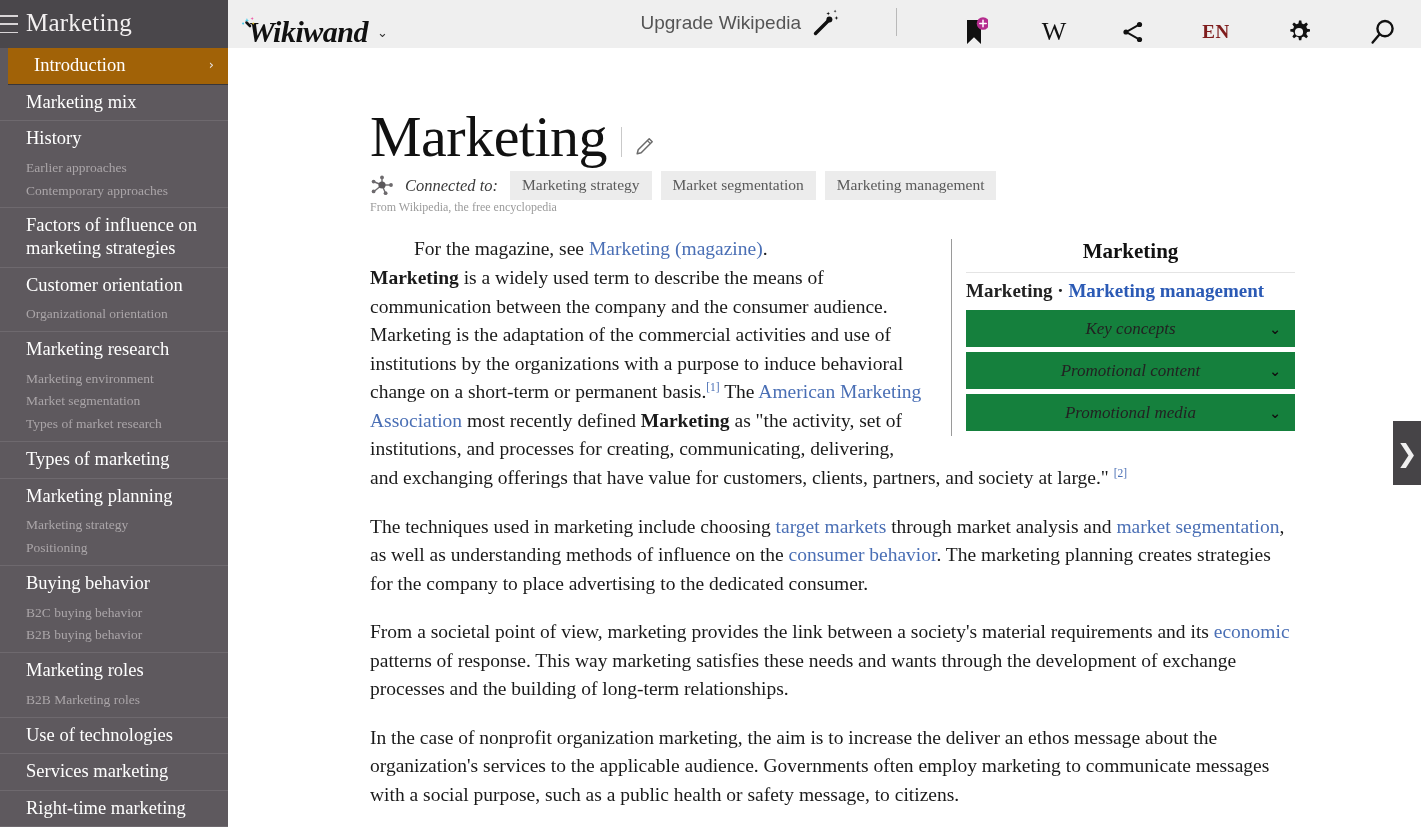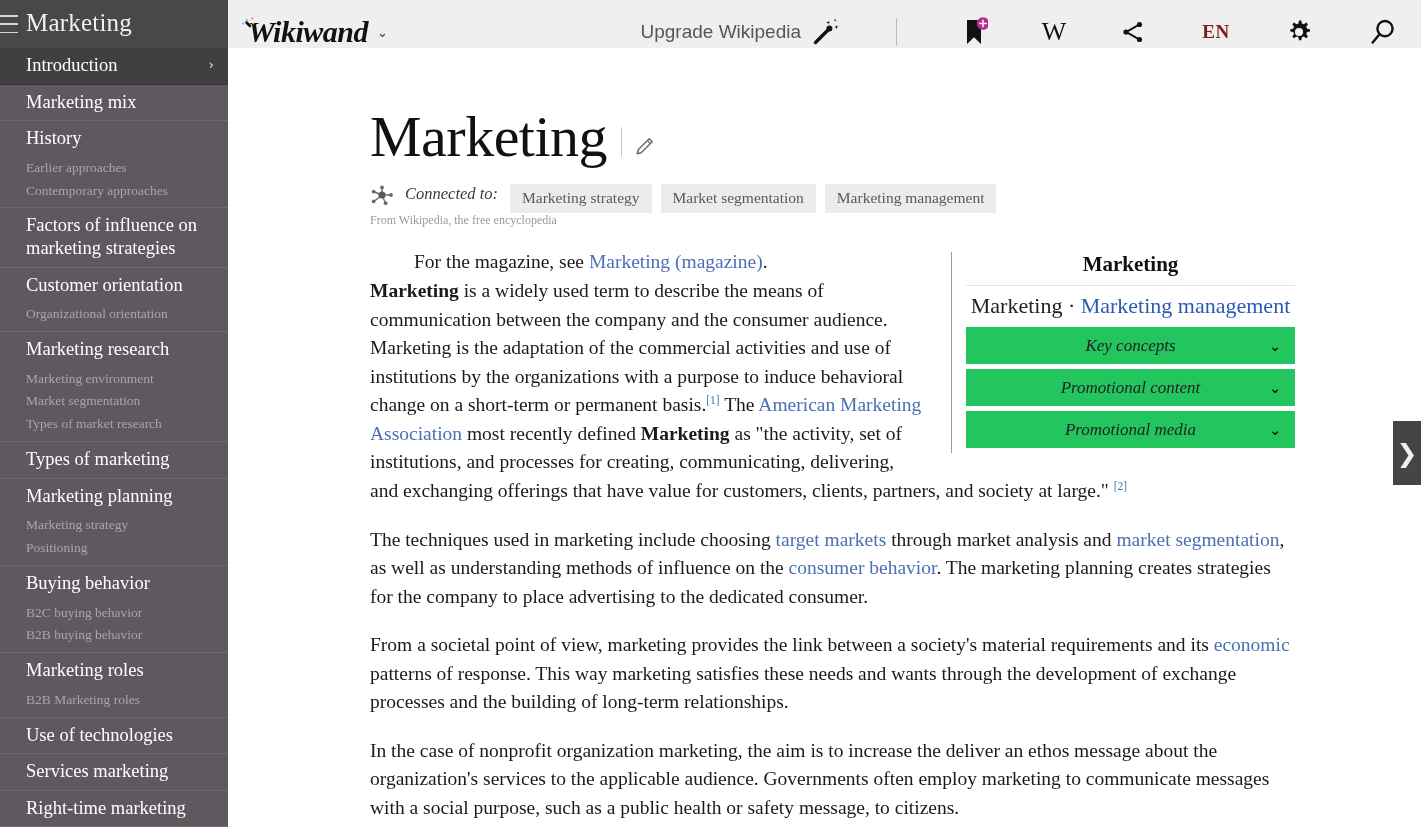--- a/index.html
+++ b/index.html
@@ -31,21 +31,21 @@
     flex: 0 0 auto;
   }
   .hamburger i { display: block; height: 1.5px; background: #d8d4d6; width: 100%; }
   #sb-title {
     color: #f2eff0; font-size: 25px; line-height: 1;
     font-family: "Liberation Serif", "DejaVu Serif", serif;
     letter-spacing: .2px;
     padding-bottom: 3px;
   }
   .sb-group { border-bottom: 1px solid #6e696e; }
-  .sb-group.selected { background: #404040; border-bottom-color: #38363a; }
+  .sb-group.selected { background: #a16207; border-bottom-color: #38363a; margin-left: 8px; }
   .sb-main {
     display: flex; align-items: center; justify-content: space-between;
     padding: 6px 14px 7px 26px;
     color: #ffffff;
     font-size: 18.5px; line-height: 1.22;
     font-family: "Liberation Serif","DejaVu Serif",serif;
     cursor: pointer;
   }
   .sb-main .chev {
     font-size: 13px; color: #e8e4e6; font-family: "DejaVu Sans", sans-serif;
@@ -73,21 +73,21 @@
   }
   #wand-mark { position: relative; width: 26px; height: 32px; flex: 0 0 auto; }
   #logo-text {
     font-family: "Liberation Serif","DejaVu Serif",serif;
     font-style: italic; font-weight: bold;
     font-size: 30px; color: #111; letter-spacing: -.5px;
     margin-left: -16px;
   }
   #logo-caret { margin-left: 9px; font-size: 13px; color: #333; font-family:"DejaVu Sans",sans-serif;}
   #topbar-right {
-    margin-left: auto; display: flex; align-items: center; height: 48px; gap: 33px;
+    margin-left: auto; display: flex; align-items: flex-start; height: 48px; gap: 33px;
   }
   #upgrade {
     display: flex; align-items: center; cursor: pointer;
     font-family: "Liberation Sans","DejaVu Sans",sans-serif;
     font-size: 19px; color: #555; font-weight: 300;
   }
   .tb-sep { width: 1px; height: 28px; background: #b9b9b9; margin: 0 22px; }
   .tb-icon { display:flex; align-items:center; justify-content:center;
              width: 46px; height: 48px; cursor: pointer; position: relative; }
   #lang-btn {
@@ -109,21 +109,21 @@
   #article { padding: 58px 126px 0 142px; position: relative; }
   #title-row { display: flex; align-items: flex-end; }
   #page-title {
     font-family: "Liberation Serif","DejaVu Serif",serif;
     font-size: 58px; line-height: 1.06; color: #111; font-weight: normal;
     letter-spacing: -.5px;
   }
   #title-divider { width: 1px; height: 30px; background: #c9c9c9; margin: 0 12px 10px 14px; }
   #edit-btn { margin-bottom: 10px; cursor: pointer; display:flex; }
 
-  #connected-row { display: flex; margin-top: 17px; }
+  #connected-row { display: flex; align-items: center; margin-top: 4px; }
   #connected-icon { width: 26px; height: 24px; flex: 0 0 auto; margin-right: 9px; }
   #connected-label {
     font-family: "Liberation Serif","DejaVu Serif",serif;
     font-style: italic; font-size: 16.5px; color: #3a3a3a; margin-right: 12px;
   }
   .conn-pill {
     background: #ececec; color: #5a5a5a;
     font-family: "Liberation Serif","DejaVu Serif",serif;
     font-size: 15.5px; padding: 5px 12px 6px; margin-right: 9px;
     cursor: pointer; white-space: nowrap;
@@ -153,27 +153,27 @@
     margin: 4px 0 10px 26px;
     border-left: 1px solid #9a9a9a;
     padding-left: 14px;
   }
   #ib-title {
     text-align: center; font-weight: bold; font-size: 21px; color: #111;
     font-family: "Liberation Serif","DejaVu Serif",serif;
     padding-bottom: 8px; border-bottom: 1px solid #e4e4e4;
   }
   #ib-subtitle {
-    text-align: center; font-size: 22px; font-weight: normal;
+    text-align: left; font-size: 19px; font-weight: bold;
     font-family: "Liberation Serif","DejaVu Serif",serif;
     color: #222; padding: 7px 0 8px;
   }
   #ib-subtitle a { color: #2b5ab5; text-decoration: none; cursor: pointer; }
   .ib-row {
-    background: #22c55e; margin-bottom: 5px;
+    background: #15803d; margin-bottom: 5px;
     display: flex; align-items: center; justify-content: center;
     position: relative; height: 37px; cursor: pointer;
   }
   .ib-row span.lbl {
     font-style: italic; font-size: 17px; color: #222;
     font-family: "Liberation Serif","DejaVu Serif",serif;
   }
   .ib-row .ib-chev {
     position: absolute; right: 14px; top: 50%; transform: translateY(-50%);
     font-family: "DejaVu Sans", sans-serif; font-size: 14px; font-weight: bold; color: #111;

